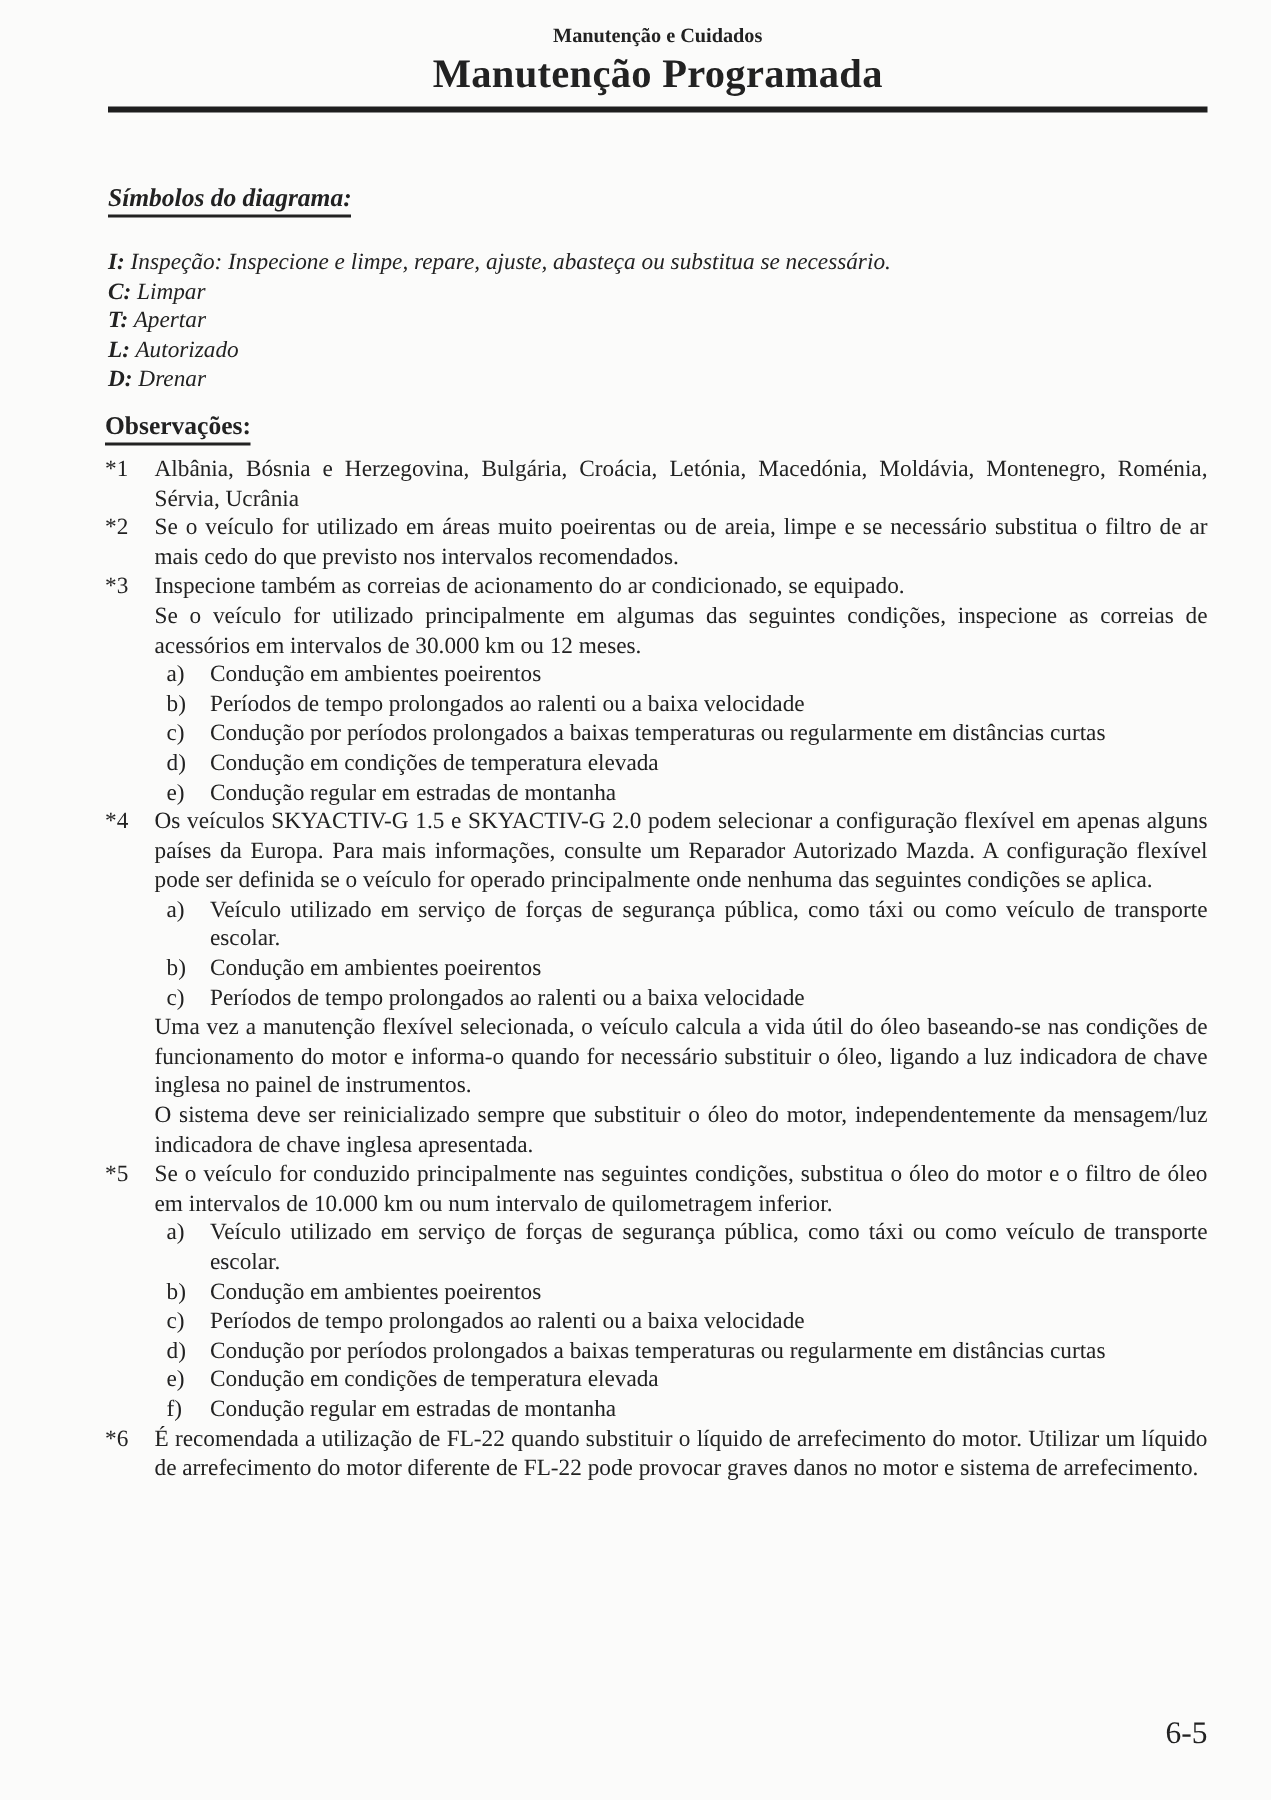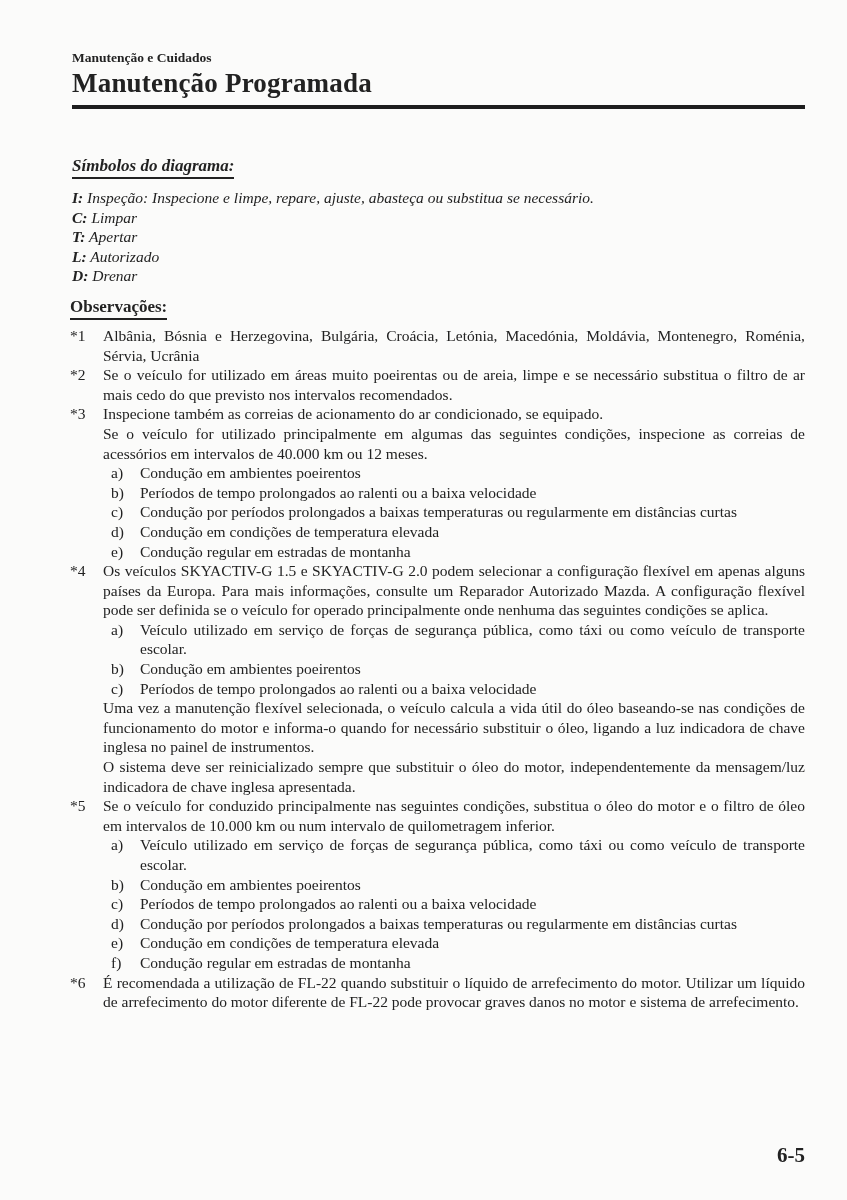--- a/index.html
+++ b/index.html
@@ -5,51 +5,51 @@
   html, body { margin: 0; padding: 0; }
   body {
     width: 847px; height: 1200px;
     background: #fbfbfa;
     color: #222;
     font-family: "Liberation Serif", "DejaVu Serif", serif;
   }
   .page { position: relative; width: 847px; height: 1200px; overflow: hidden; background: #fbfbfa; }
 
   
-  .header { margin: 0 42px 0 72px; padding-top: 50px; text-align: left; }
+  .header { margin: 0 42px 0 72px; padding-top: 16px; text-align: center; }
   .header-section { font-size: 13.5px; font-weight: 700; line-height: 16px; }
   .header-title { font-size: 27px; font-weight: 700; line-height: 30px; margin-top: 2px; letter-spacing: 0.2px; }
   .header-rule { height: 4px; background: #1e1e1e; margin-top: 7px; }
 
   
   .section-heading {
     display: inline-block;
     font-size: 17px; font-weight: 700;
     margin: 0; padding-bottom: 1px;
     line-height: 21px;
     border-bottom: 2px solid #222;
   }
 
   
   .symbols { margin: 46px 42px 0 72px; font-style: italic; }
-  .symbols-list { margin-top: 9px; }
+  .symbols-list { margin-top: 20px; }
   .symbol-row { font-size: 15.5px; line-height: 19.6px; }
   .sym-key { font-weight: 700; }
 
   
   .notes { margin: 10px 42px 0 70px; }
   .notes-list { margin-top: 6px; }
   .note { position: relative; padding-left: 33px; font-size: 15.5px; line-height: 19.6px; }
   .note-ref { position: absolute; left: 0; top: 0; }
   .note-p { margin: 0; text-align: justify; }
   .sub-item { position: relative; padding-left: 37px; text-align: justify; }
   .sub-marker { position: absolute; left: 8px; }
 
   
-  .footer { position: absolute; right: 42px; top: 1143px; font-size: 21px; font-weight: 700; }
+  .footer { position: absolute; right: 42px; top: 1143px; font-size: 21px; font-weight: 400; }
 </style>
 </head>
 <body>
 
 <div class="page">
 
   <header class="header">
     <div class="header-section">Manutenção e Cuidados</div>
     <div class="header-title">Manutenção Programada</div>
     <div class="header-rule"></div>
@@ -81,21 +81,21 @@
         <span class="note-ref">*2</span>
         <div class="note-body">
           <p class="note-p">Se o veículo for utilizado em áreas muito poeirentas ou de areia, limpe e se necessário substitua o filtro de ar mais cedo do que previsto nos intervalos recomendados.</p>
         </div>
       </div>
 
       <div class="note">
         <span class="note-ref">*3</span>
         <div class="note-body">
           <p class="note-p">Inspecione também as correias de acionamento do ar condicionado, se equipado.</p>
-          <p class="note-p">Se o veículo for utilizado principalmente em algumas das seguintes condições, inspecione as correias de acessórios em intervalos de 40.000 km ou 12 meses.</p>
+          <p class="note-p">Se o veículo for utilizado principalmente em algumas das seguintes condições, inspecione as correias de acessórios em intervalos de 30.000 km ou 12 meses.</p>
           <div class="sub-item"><span class="sub-marker">a)</span><span class="sub-text">Condução em ambientes poeirentos</span></div>
           <div class="sub-item"><span class="sub-marker">b)</span><span class="sub-text">Períodos de tempo prolongados ao ralenti ou a baixa velocidade</span></div>
           <div class="sub-item"><span class="sub-marker">c)</span><span class="sub-text">Condução por períodos prolongados a baixas temperaturas ou regularmente em distâncias curtas</span></div>
           <div class="sub-item"><span class="sub-marker">d)</span><span class="sub-text">Condução em condições de temperatura elevada</span></div>
           <div class="sub-item"><span class="sub-marker">e)</span><span class="sub-text">Condução regular em estradas de montanha</span></div>
         </div>
       </div>
 
       <div class="note">
         <span class="note-ref">*4</span>

